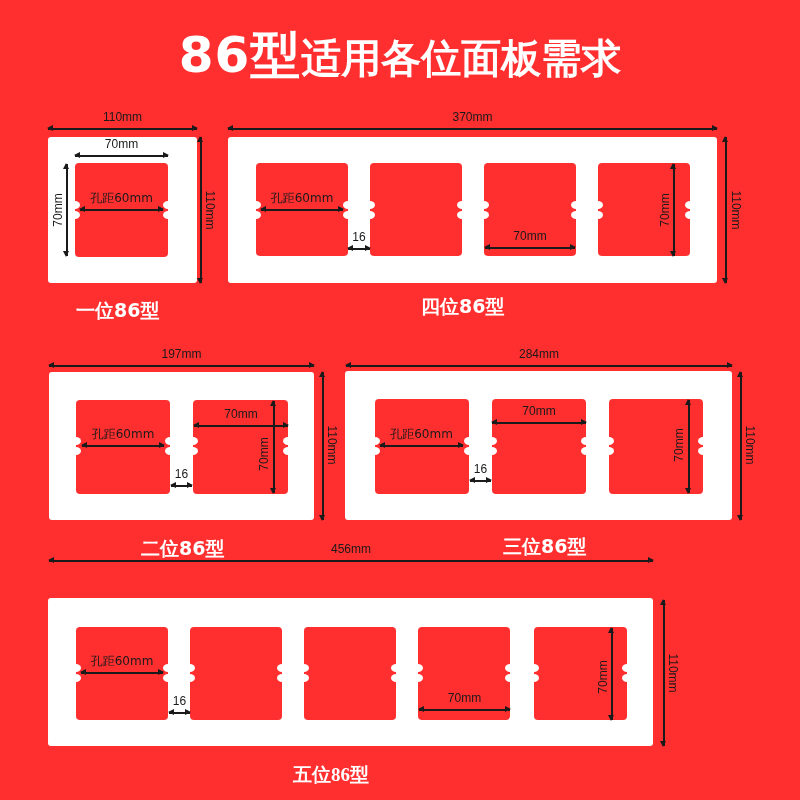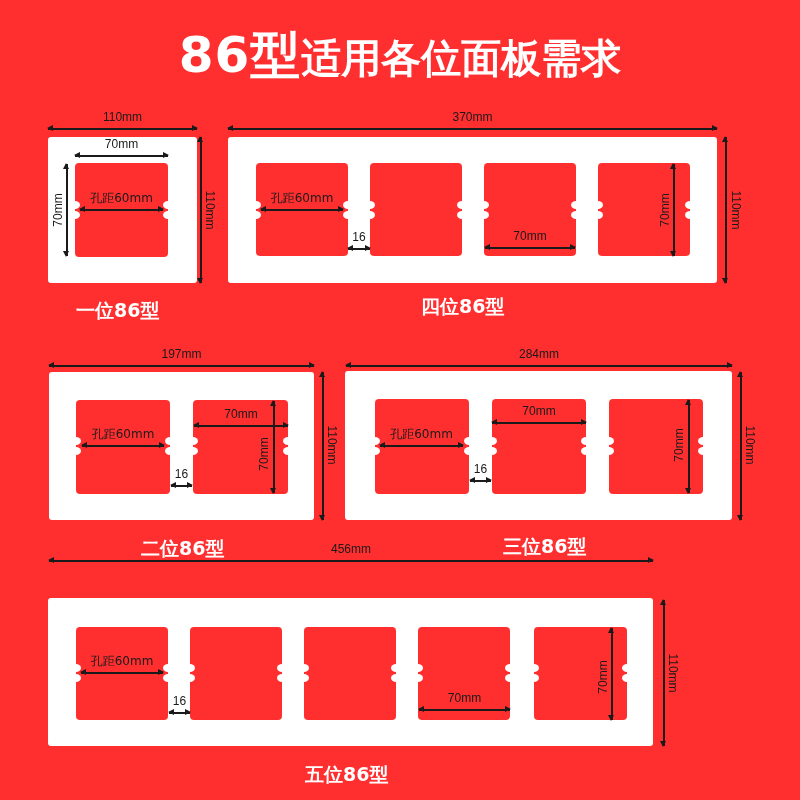--- a/index.html
+++ b/index.html
@@ -292,14 +292,14 @@
     <div class="dim-label">70mm</div>
   </div>
   <div class="dim-v" style="left:607px; top:628px; width:8px; height:92px;">
     <div class="line"></div>
   </div>
   <div class="vlabel ccw" style="left:603px; top:677px;">70mm</div>
   <div class="dim-v" style="left:659px; top:600px; width:8px; height:146px;">
     <div class="line"></div>
   </div>
   <div class="vlabel cw" style="left:673px; top:673px;">110mm</div>
-  <div class="panel-name" style="left:305px; top:762px;">五位86型</div>
+  <div class="panel-name" style="left:293px; top:762px;font-family:Liberation Serif, serif;">五位86型</div>
 </div>
 
 </body></html>

